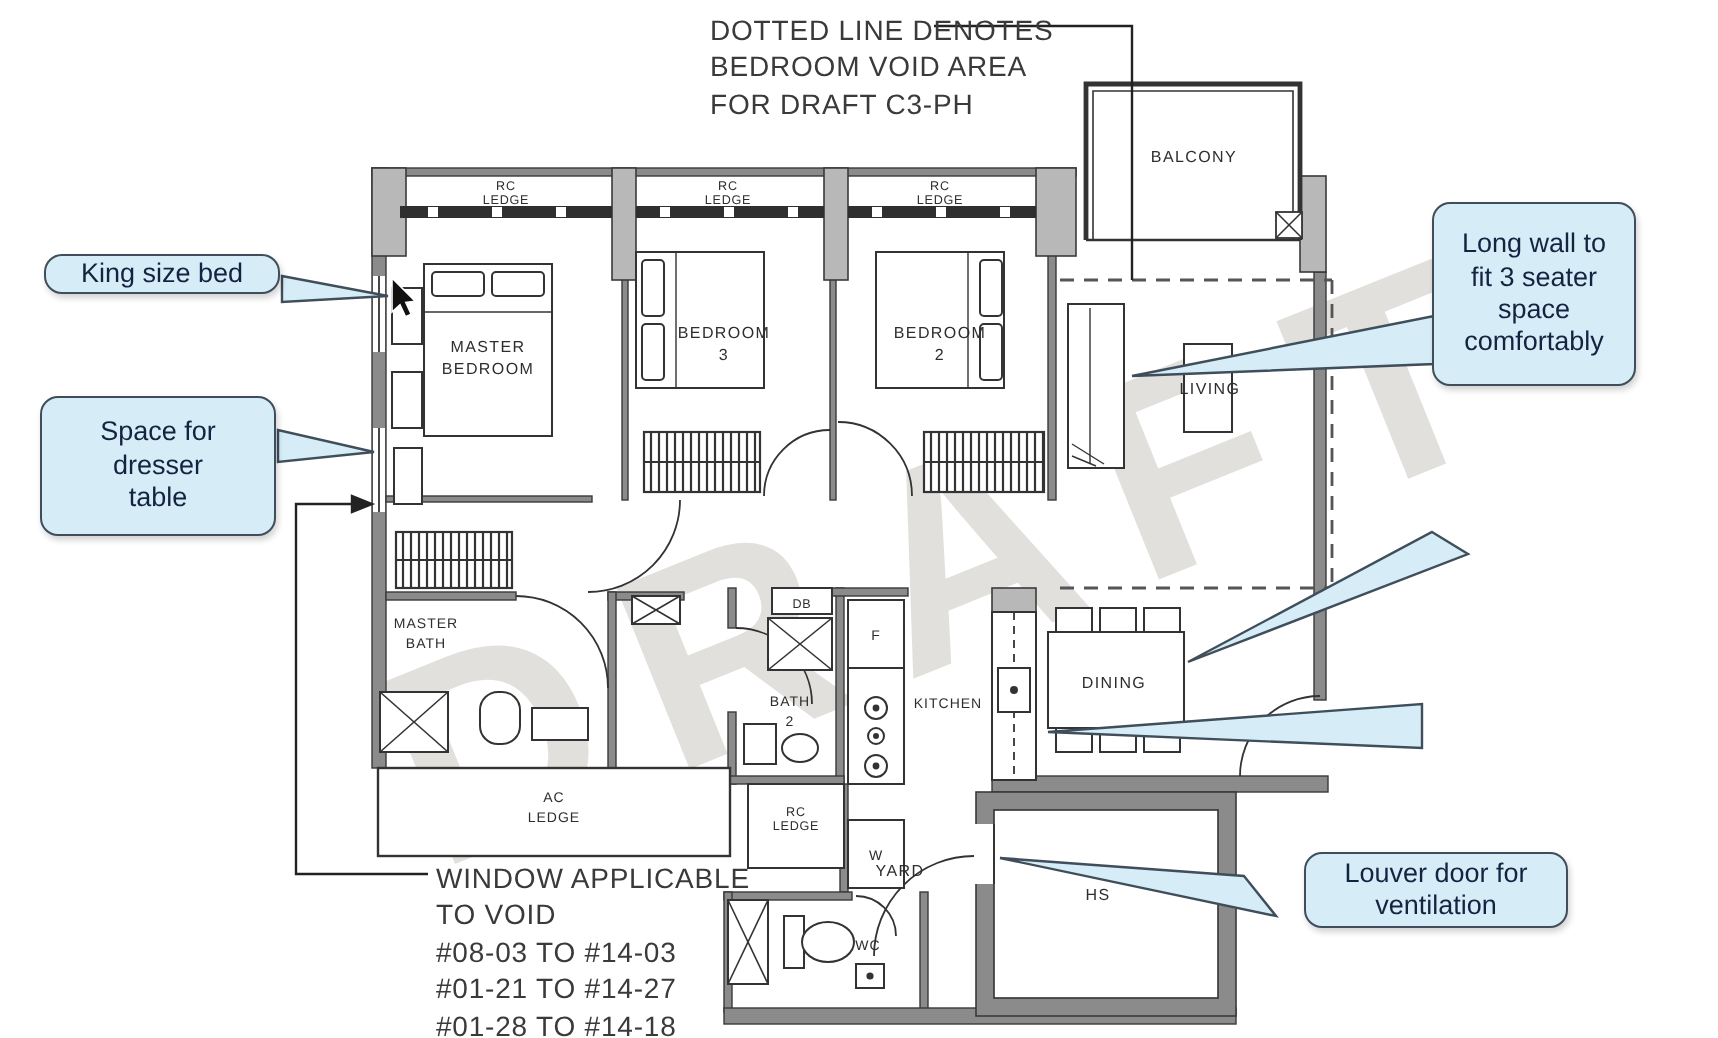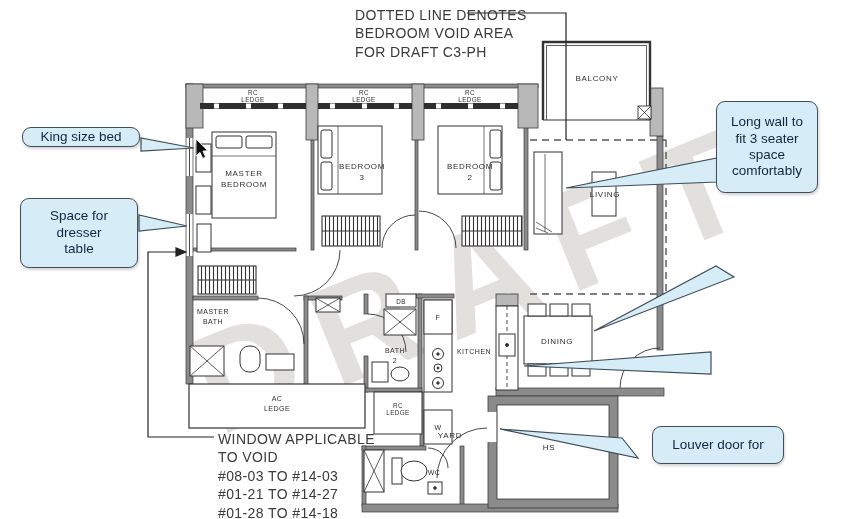--- a/index.html
+++ b/index.html
@@ -299,15 +299,16 @@
     <span>table</span>
   </div>
   <div class="callout" style="left:716px;top:101px;width:102px;height:92px;">
     <span>Long wall to</span>
     <span>fit 3 seater</span>
     <span>space</span>
     <span>comfortably</span>
   </div>
   <div class="callout" style="left:616px;top:426px;width:132px;height:38px;margin-left:36px;">
     <span>Louver door for</span>
+    <span>ventilation</span>
   </div>
 
 </div>
 
 </body></html>

